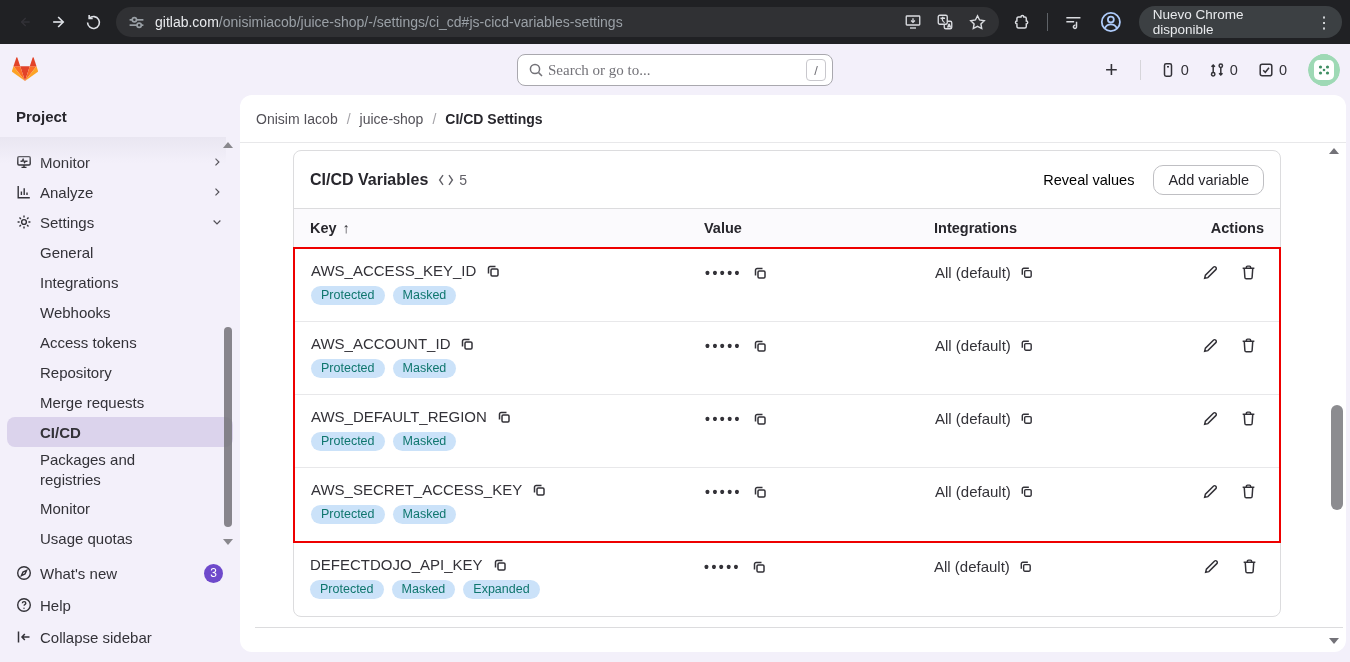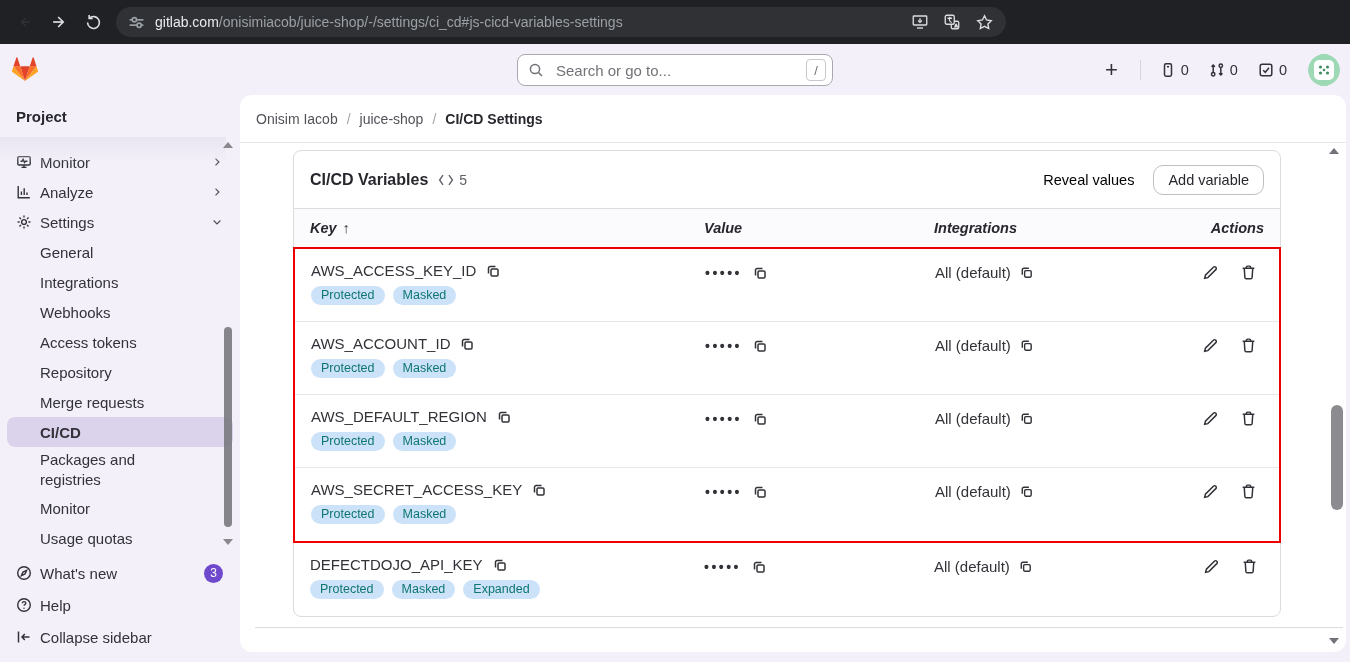--- a/index.html
+++ b/index.html
@@ -17,21 +17,21 @@
   .chrome-right { display:flex; align-items:center; margin-left:14px; gap:16px; }
   .chrome-sep { width:1px; height:18px; background:#5f6368; }
   .update-pill { background:#3c4043; color:#e8eaed; height:32px; border-radius:16px; display:flex; align-items:center; padding:0 6px 0 14px; font-size:13.5px; gap:6px; }
   .kebab { color:#e8eaed; font-size:16px; letter-spacing:0; padding:0 4px; }
 
   
   .app { position:relative; height:618px; }
   .gl-topbar { height:51px; display:flex; align-items:center; padding:0 10px; position:relative; }
   .gl-logo { margin-left:2px; }
   .gl-search { position:absolute; left:50%; top:10px; transform:translateX(-50%); width:316px; height:32px; background:#fff; border:1px solid #a9a8ae; border-radius:8px; display:flex; align-items:center; padding:0 6px 0 10px; }
-  .gl-search input { border:none; outline:none; flex:1; font-size:15px; color:#535158; margin-left:12px; font-family:Liberation Sans, sans-serif; background:transparent; }
+  .gl-search input { border:none; outline:none; flex:1; font-size:15px; color:#535158; margin-left:4px; font-family:Liberation Serif, serif; background:transparent; }
   .gl-search input::placeholder { color:#737278; }
   .kbd-slash { border:1px solid #c9c8cd; border-radius:4px; width:20px; height:22px; display:flex; align-items:center; justify-content:center; font-size:13px; color:#737278; }
   .topbar-right { margin-left:auto; display:flex; align-items:center; gap:10px; }
   .plus-btn { font-size:22px; font-weight:300; color:#333238; padding:0 8px; }
   .tb-sep { width:1px; height:20px; background:#d6d5da; margin:0 4px; }
   .counter { display:flex; align-items:center; gap:5px; padding:0 5px; color:#333238; font-size:14.5px; }
   .avatar { width:32px; height:32px; border-radius:50%; overflow:hidden; margin-left:6px; }
 
   
   .sidebar { position:absolute; left:0; top:51px; width:240px; height:567px; display:flex; flex-direction:column; }
@@ -64,21 +64,21 @@
   .card { position:absolute; left:53px; top:7px; width:988px; border:1px solid #dcdcde; border-radius:8px; background:#fff; }
   .card-header { display:flex; align-items:center; padding:14px 16px 13px; }
   .card-title { font-size:16px; font-weight:700; color:#28272d; }
   .code-ico { margin-left:10px; color:#626168; }
   .var-count { margin-left:5px; color:#626168; font-size:14px; }
   .header-actions { margin-left:auto; display:flex; align-items:center; gap:19px; }
   .reveal-btn { font-size:14.5px; color:#000000; background:none; border:none; font-family:inherit; }
   .add-btn { border:1px solid #bfbfc3; border-radius:10px; padding:6px 14px; font-size:14.5px; color:#28272d; background:#fff; font-family:inherit; }
 
   .tgrid { display:grid; grid-template-columns:394px 230px 240px 1fr; align-items:start; }
-  .table-head { padding:11px 16px; background:#fbfafd; border-top:1px solid #dcdcde; font-weight:700; font-size:14.5px; color:#28272d; align-items:center;font-style:italic; }
+  .table-head { padding:11px 16px; background:#fbfafd; border-top:1px solid #dcdcde; font-weight:700; font-size:14.5px; color:#28272d; align-items:center; }
   .th-actions { text-align:right; }
   .sort-arrow { font-weight:400; margin-left:6px; }
 
   .red-wrap { border:2px solid #ee0000; margin:0 -1px; }
   .var-row { padding:13px 16px 12px; border-bottom:1px solid #e8e8ea; min-height:73px; }
   .red-wrap .var-row:last-child, .var-row.last { border-bottom:none; }
   .key-line { display:flex; align-items:center; gap:9px; font-size:15px; color:#333238; }
   .badges { margin-top:7px; display:flex; gap:8px; }
   .badge { background:#cbe2f9; color:#0f766e; font-size:12.5px; padding:2px 10px 3px; border-radius:10px; }
   .value-cell { display:flex; align-items:center; gap:10px; font-weight:700; letter-spacing:2.5px; font-size:14px; color:#333238; padding-top:3px; }
@@ -133,20 +133,39 @@
           <rect x="3" y="3" width="12" height="12" rx="2"></rect>
           <path d="M6 7h6M9 5v2M11.5 13c-1.8-1-3.3-3-3.5-6"></path>
           <path d="M15 11h4a2 2 0 0 1 2 2v6a2 2 0 0 1-2 2h-6a2 2 0 0 1-2-2v-4"></path>
           <path d="M17.5 14.5l-2 5M17.5 14.5l2 5M16.2 18h2.6"></path>
         </svg>
       <svg width="19" height="19" viewBox="0 0 24 24" fill="none" stroke="#dadce0" stroke-width="1.8">
           <path d="M12 3.5l2.6 5.3 5.9.9-4.2 4.1 1 5.8L12 16.9l-5.3 2.7 1-5.8-4.2-4.1 5.9-.9z"></path>
         </svg>
     </span>
   </div>
+  <div class="chrome-right">
+    <svg width="19" height="19" viewBox="0 0 24 24" fill="none" stroke="#dadce0" stroke-width="1.9">
+        <path d="M9 5h1.2a1.8 1.8 0 0 1 3.6 0H15a2 2 0 0 1 2 2v3.2a1.8 1.8 0 0 1 0 3.6V17a2 2 0 0 1-2 2H7a2 2 0 0 1-2-2v-3.2a1.8 1.8 0 0 1 0-3.6V7a2 2 0 0 1 2-2h2z"></path>
+      </svg>
+    <span class="chrome-sep"></span>
+    <svg width="19" height="19" viewBox="0 0 24 24" fill="none" stroke="#dadce0" stroke-width="1.9">
+        <path d="M3 6h18M3 11h10"></path>
+        <path d="M16 11v6.5a2 2 0 1 1-1.5-1.9"></path>
+      </svg>
+    <svg width="24" height="24" viewBox="0 0 24 24" fill="none" stroke="#aecbfa" stroke-width="1.8">
+        <circle cx="12" cy="12" r="9.2"></circle>
+        <circle cx="12" cy="9.5" r="3"></circle>
+        <path d="M5.8 18.4c1.3-2.5 3.6-3.9 6.2-3.9s4.9 1.4 6.2 3.9"></path>
+      </svg>
+    <div class="update-pill">
+      <span>Nuevo Chrome disponible</span>
+      <span class="kebab">⋮</span>
+    </div>
+  </div>
 </div>
 
 <div class="app">
 
   <div class="gl-topbar">
     <svg class="gl-logo" width="26" height="26" viewBox="0 0 36 36">
       <path fill="#e24329" d="m18 33.38 6.63-20.41H11.37z"></path>
       <path fill="#fc6d26" d="M18 33.38 11.37 12.97H2.07z"></path>
       <path fill="#fca326" d="M2.07 12.97.05 19.17a1.38 1.38 0 0 0 .5 1.54L18 33.38z"></path>
       <path fill="#e24329" d="M2.07 12.97h9.3L7.37 0.67a.69.69 0 0 0-1.31 0z"></path>

